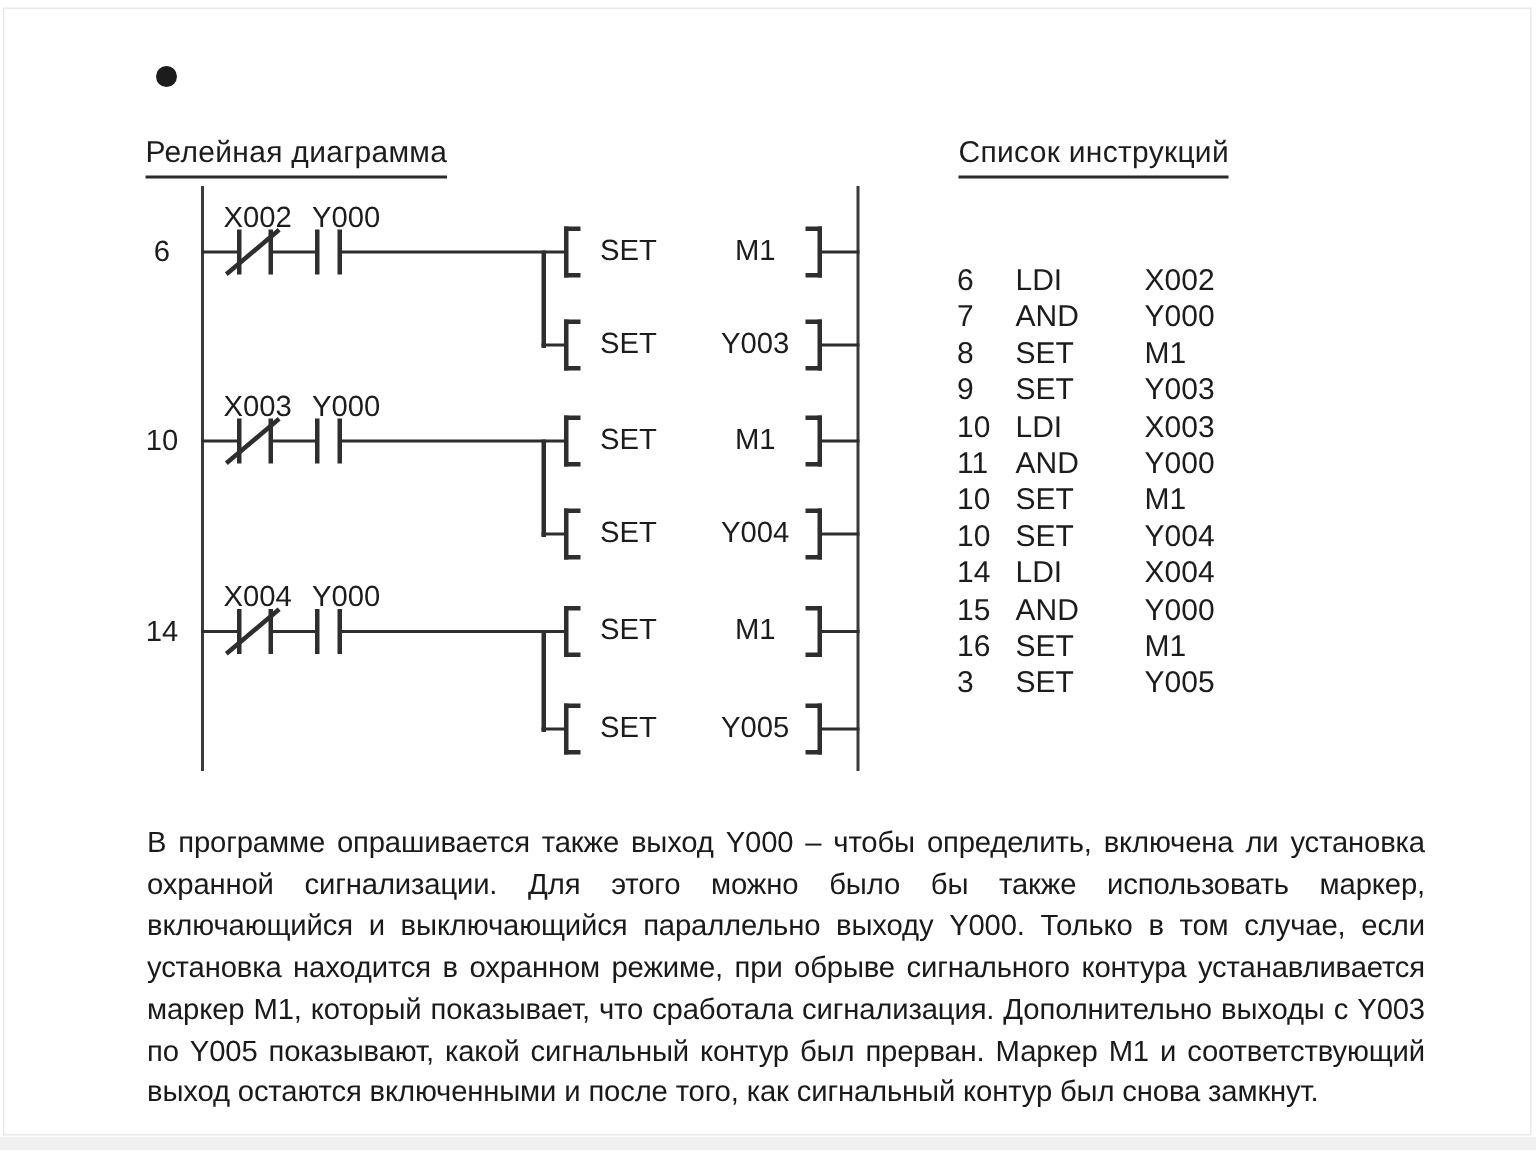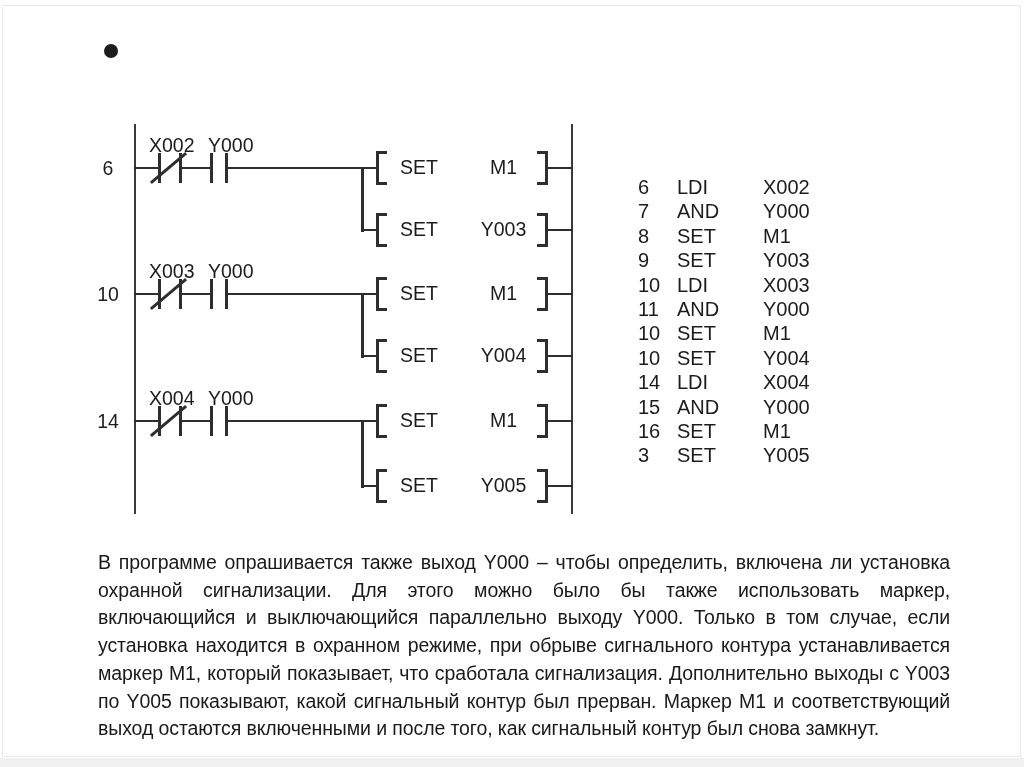--- a/index.html
+++ b/index.html
@@ -60,20 +60,22 @@
 </style>
 </head>
 <body>
 
 <div class="page">
   <div class="frame"></div>
   <div class="bottom-strip"></div>
 
   <span class="bullet"></span>
 
+  <div class="sec-title" style="left:97px">Релейная диаграмма</div>
+  <div class="sec-title" style="left:639px">Список инструкций</div>
 
   <div id="ladder" class="layer">
       <div class="vline" style="left: 134px; top: 124px; height: 390px;"></div>
       <div class="vline" style="left: 571px; top: 124px; height: 390px;"></div>
       <div class="dtext" style="left: 86px; top: 157px; width: 44px; text-align: center;">6</div>
       <div class="dtext" style="left: 149px; top: 134px;">X002</div>
       <div class="dtext" style="left: 208px; top: 134px;">Y000</div>
       <div class="hline" style="left: 134px; top: 167px; width: 24px;"></div>
       <div class="hline" style="left: 182px; top: 167px; width: 28px;"></div>
       <div class="hline" style="left: 228px; top: 167px; width: 150px;"></div>

